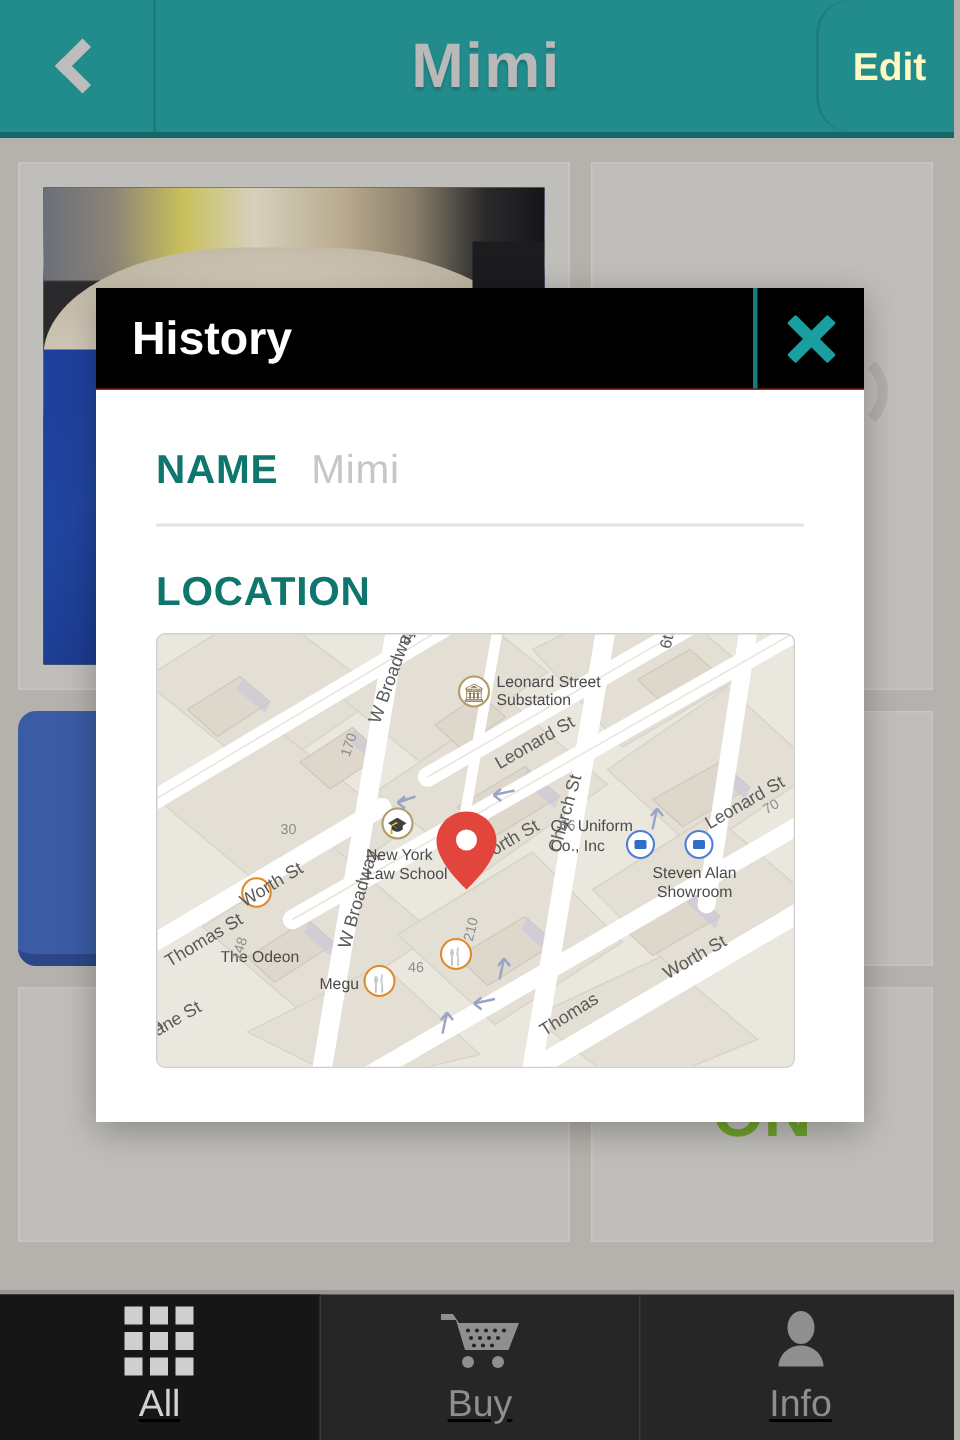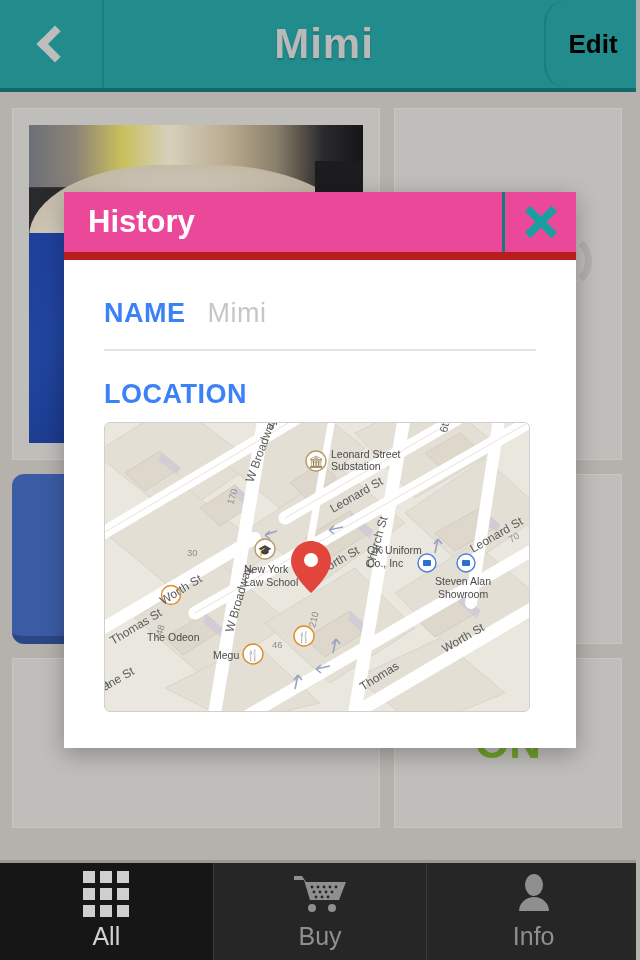--- a/index.html
+++ b/index.html
@@ -28,21 +28,21 @@
     transform: rotate(45deg); margin-left: 8px;
   }
   .nav-title {
     flex: 1; display: flex; align-items: center; justify-content: center;
     color: #b9b9b9; font-size: 42px; font-weight: bold; letter-spacing: 1px;
     text-shadow: 0 2px 2px rgba(0,0,0,.18);
   }
   .nav-edit {
     width: 96px; display: flex; align-items: center; justify-content: center;
     border-left: 2px solid #1b7c7e;
-    color: #000000; font-size: 26px; font-weight: bold; border-radius: 23px;
+    color: #fef9c3; font-size: 26px; font-weight: bold; border-radius: 23px;
   }
 
   
   .bg {
     position: absolute; top: 96px; left: 0; width: 640px; height: 764px;
     background: #b5b2ad; padding: 12px;
   }
   .bg-grid { display: flex; flex-wrap: wrap; gap: 14px; }
   .card {
     width: 368px; height: 352px; background: #c0bebb;
@@ -104,22 +104,22 @@
     width: 368px; height: 170px; background: #3b5ca5; border-radius: 12px;
     border-bottom: 8px solid #2c4786;
   }
 
   
   .modal {
     position: absolute; left: 64px; top: 192px; width: 512px;
     background: #fff; box-shadow: 0 6px 22px rgba(0,0,0,.28);
   }
   .modal-head {
-    height: 68px; background: #ec4899; display: flex; align-items: stretch;
-    border-bottom: 8px solid #b91c1c;
+    height: 68px; background: #000000; display: flex; align-items: stretch;
+    border-bottom: 1px solid #b91c1c;
   }
   .modal-title {
     flex: 1; display: flex; align-items: center; padding-left: 24px;
     color: #fff; font-size: 31px; font-weight: bold;
   }
   .modal-close {
     width: 74px; display: flex; align-items: center; justify-content: center;
     border-left: 3px solid #157b7d;
   }
   .xmark { position: relative; width: 34px; height: 34px; }
@@ -129,39 +129,39 @@
   }
   .xmark::before { transform: rotate(45deg); }
   .xmark::after  { transform: rotate(-45deg); }
 
   .modal-body { padding: 10px 40px 36px 40px; }
   .field {
     display: flex; align-items: baseline; padding: 28px 0 20px 0;
     border-bottom: 2px solid #e3e3e3;
   }
   .field.no-line { border-bottom: none; padding-bottom: 8px; }
-  .f-label { color: #3b82f6; font-size: 27px; font-weight: bold; letter-spacing: .5px; }
+  .f-label { color: #0f766e; font-size: 27px; font-weight: bold; letter-spacing: .5px; }
   .f-value { color: #c6c6c6; font-size: 27px; margin-left: 22px; letter-spacing: .5px; }
 
   
   .map-wrap {
     margin-top: 4px; width: 426px; height: 290px; border: 1px solid #cfcfcf;
     border-radius: 6px; overflow: hidden; position: relative;
     background: #e9e6de;
   }
   .map-svg { display: block; width: 426px; height: 290px; }
 
   
   .tabbar {
     position: absolute; bottom: 0; left: 0; width: 640px; height: 100px;
     background: #262626; display: flex; border-top: 3px solid #9a9793;
   }
   .tab {
     flex: 1; display: flex; flex-direction: column; align-items: center;
-    justify-content: center; gap: 6px; border-right: 1px solid #3a3a3a;
+    justify-content: center; gap: 6px; border-right: 1px solid #3a3a3a; text-decoration: underline;
   }
   .tab:last-child { border-right: none; text-align: center; }
   .tab.active { background: #161616; }
   .tab-label { font-size: 25px; color: #8f8f8f; }
   .tab.active .tab-label { color: #d2d2d2; }
   .ic { height: 44px; display: flex; align-items: center; justify-content: center; }
 
   .grid-ic { display: grid; grid-template-columns: repeat(3, 12px); gap: 5px; }
   .grid-ic i { width: 12px; height: 12px; background: #cfcfcf; display: block; }
 

